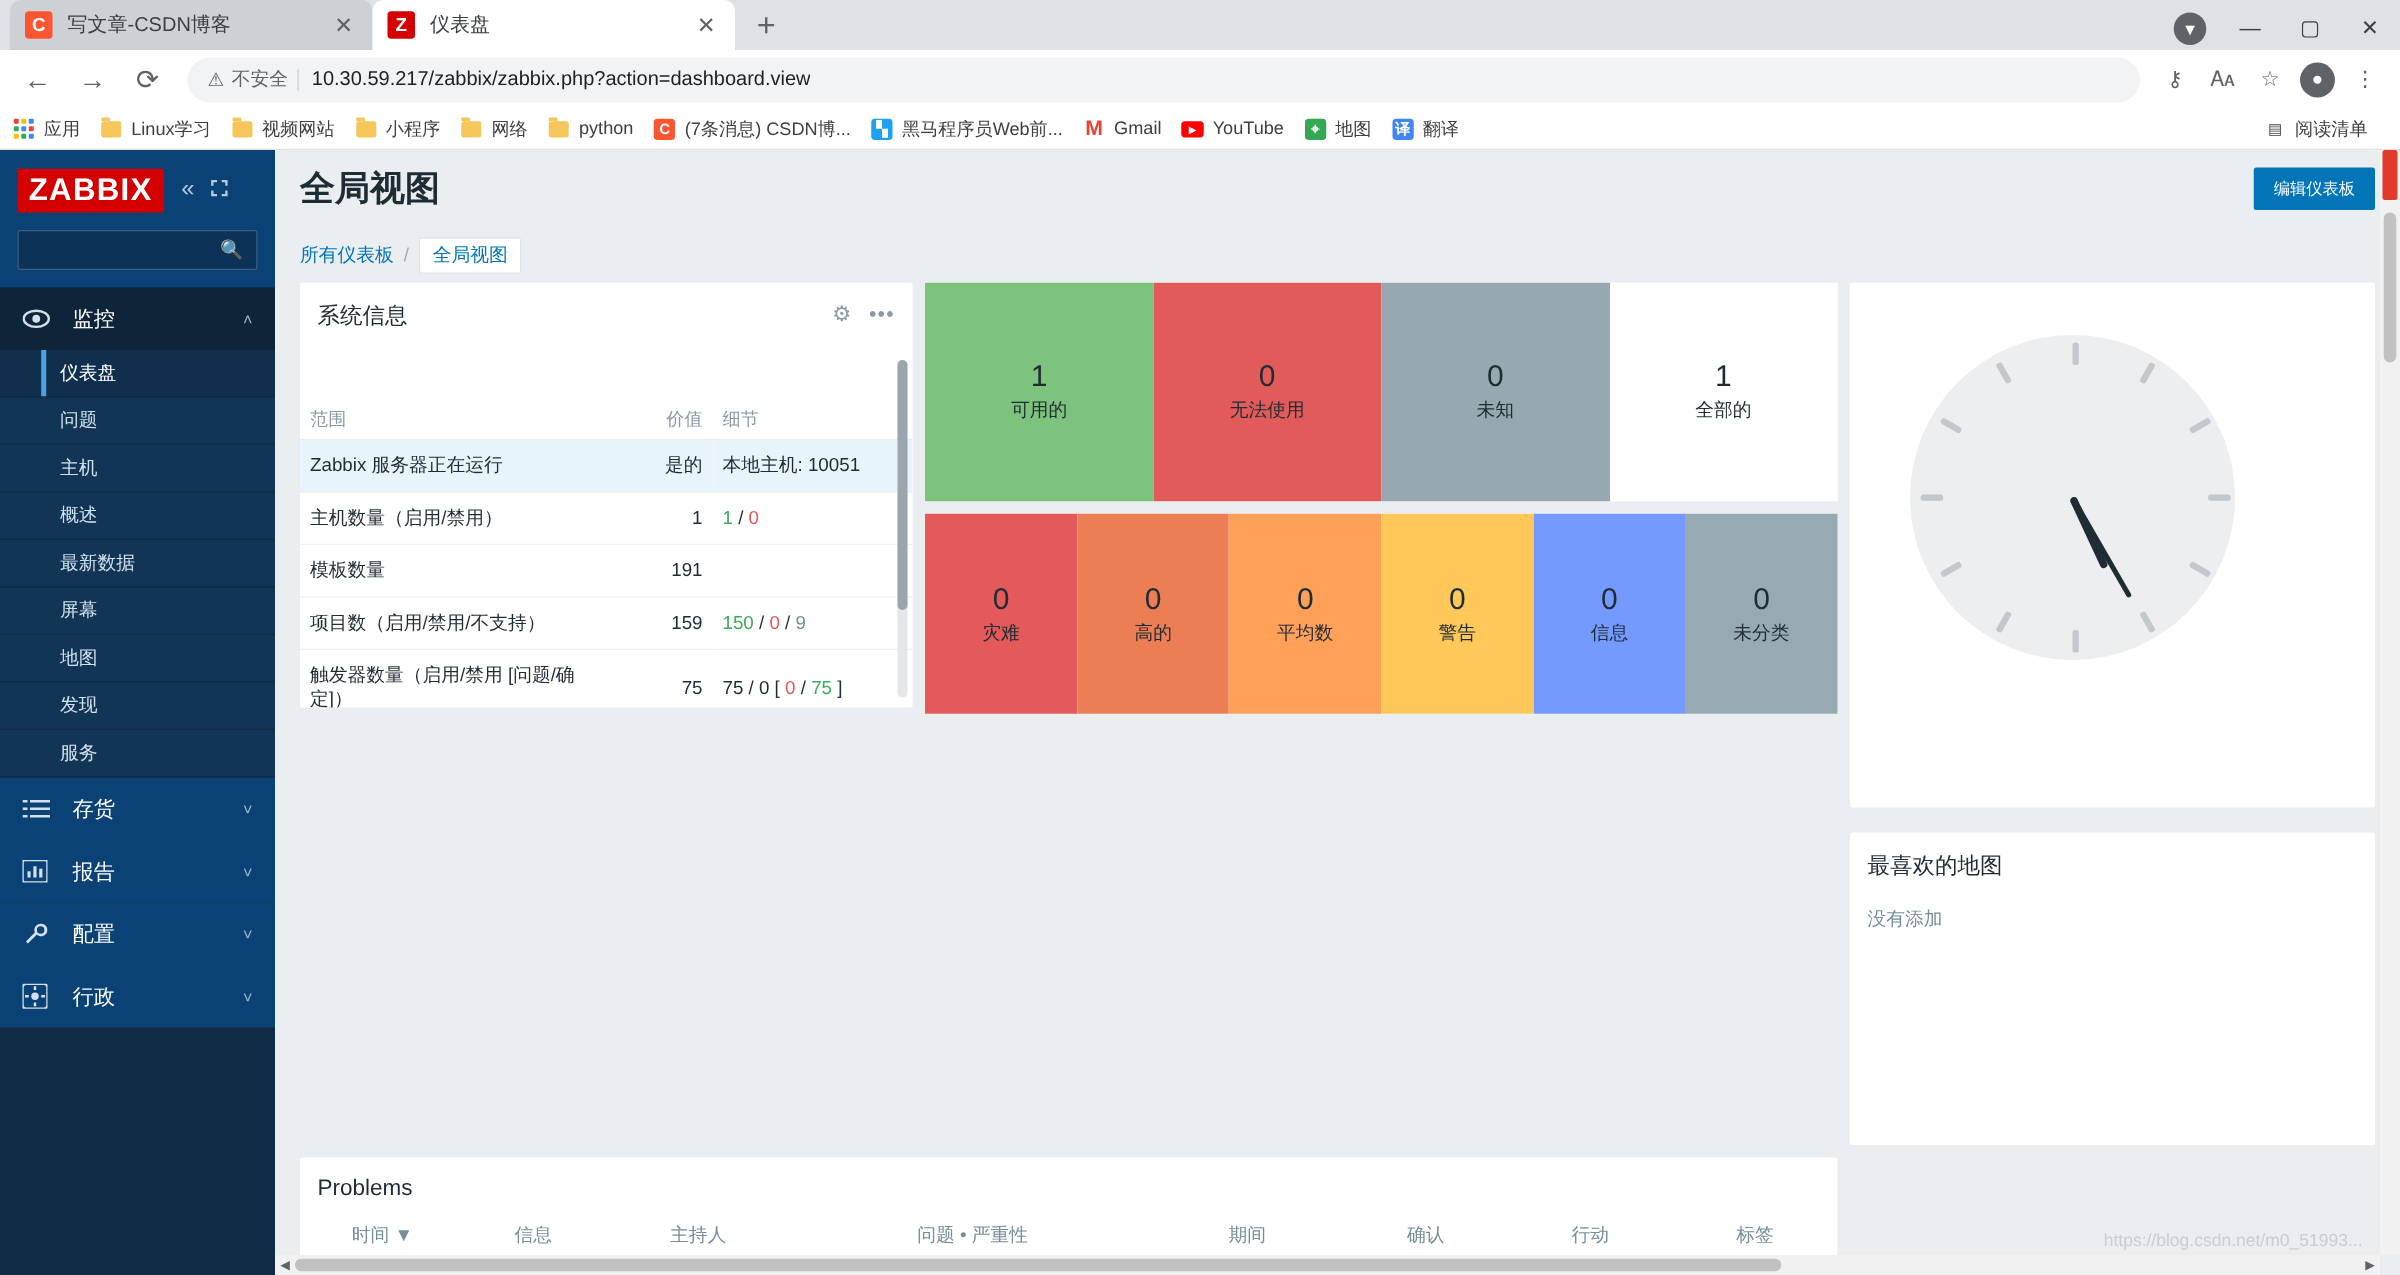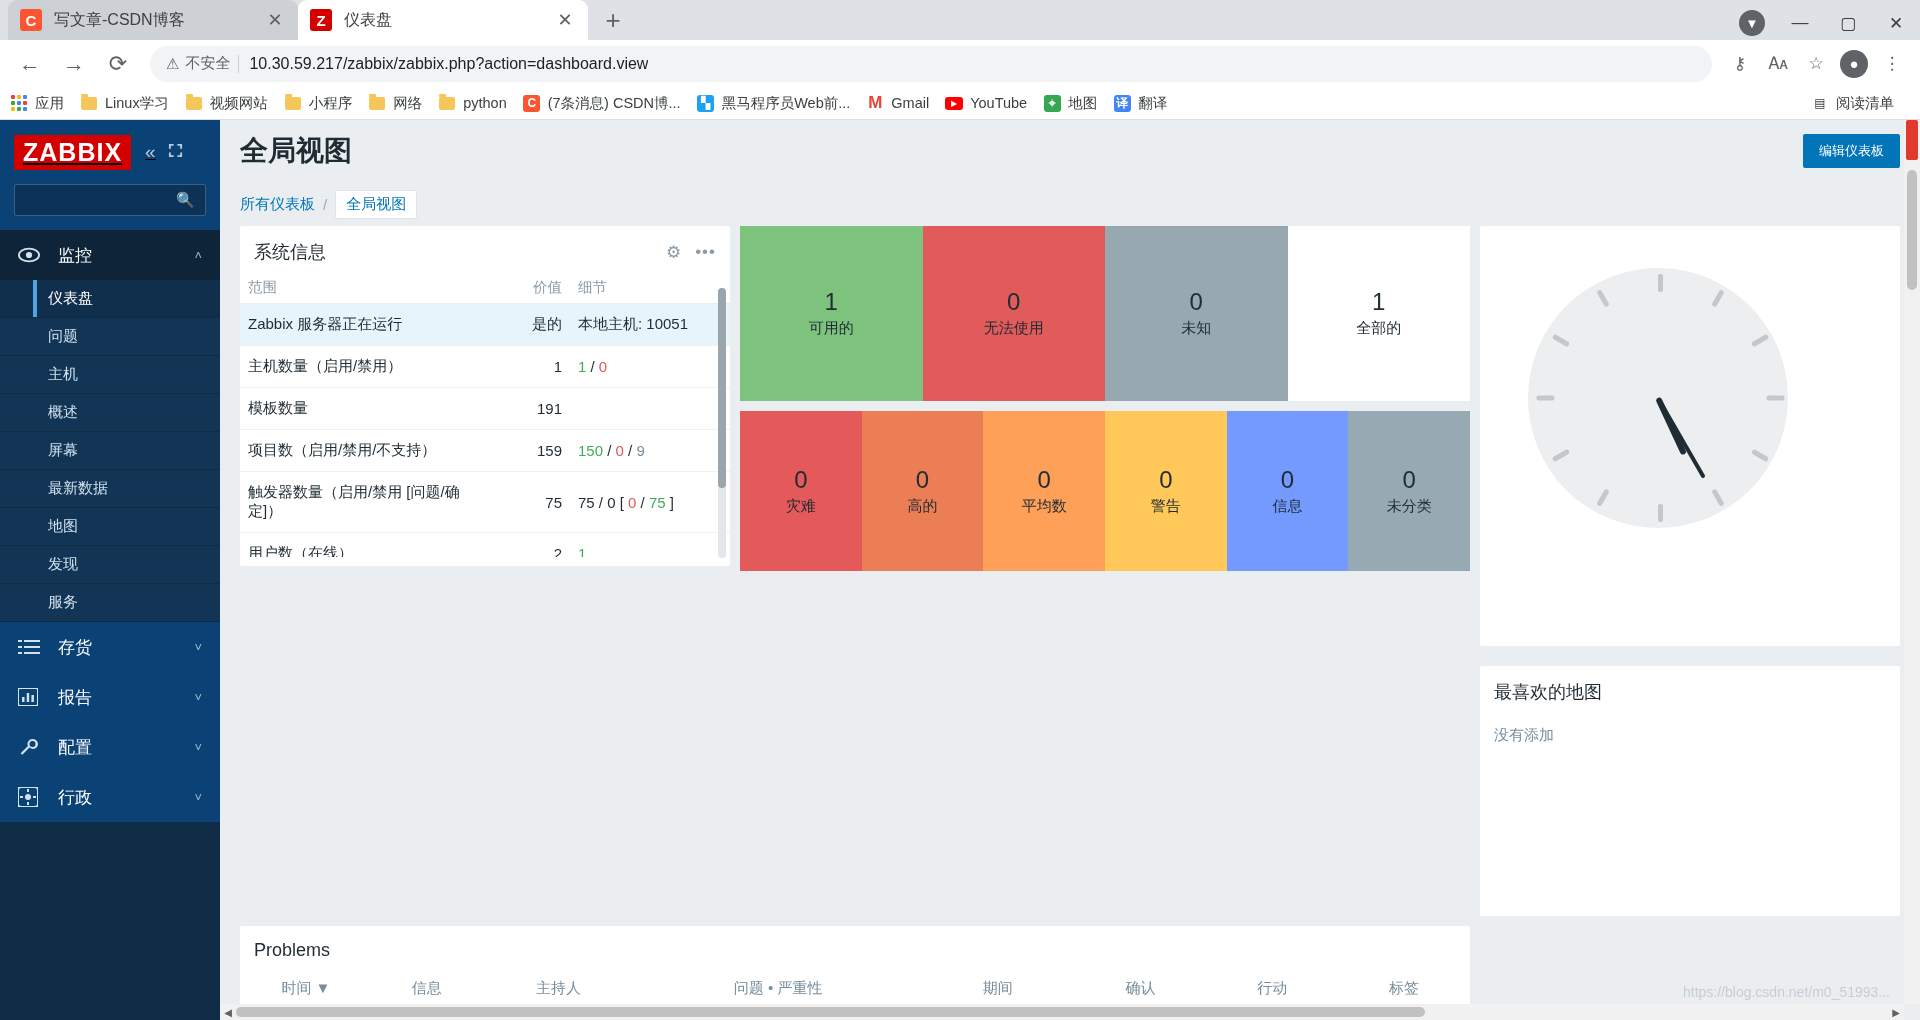--- a/index.html
+++ b/index.html
@@ -71,21 +71,21 @@
   .sq-green { background: #34a853; } .sq-yellow { background: #fbbc05; }
   .bm-sq { width: 17px; height: 17px; border-radius: 3px; color: #fff; font-weight: bold;
            font-size: 12px; display: flex; align-items: center; justify-content: center; }
   .bm-right { margin-left: auto; display: flex; align-items: center; }
 
   
   .page { flex: 1 1 auto; display: flex; position: relative; background: #ebeef0; overflow: hidden; }
 
   
   .zsidebar { width: 220px; flex: 0 0 220px; background: #0f2b46; display: flex; flex-direction: column; }
-  .zlogo-row { height: 64px; display: flex; align-items: center; padding: 0 14px; background: #0a4275; text-decoration: underline; }
+  .zlogo-row { height: 64px; display: flex; align-items: center; padding: 0 14px; background: #0a4275; }
   .zlogo { background: #d40000; color: #fff; font-weight: bold; font-size: 25px;
            letter-spacing: 1px; padding: 3px 9px; font-family: "Liberation Sans", sans-serif; }
   .zcollapse { color: #b8cbdd; font-size: 19px; margin-left: 14px; }
   .zexpand { color: #b8cbdd; font-size: 15px; margin-left: 12px; }
   .zsearch-wrap { background: #0a4275; padding: 0 14px 14px; }
   .zsearch { height: 32px; background: #0c3257; border: 1px solid #3a5f80; border-radius: 2px;
              display: flex; align-items: center; padding: 0 10px; }
   .zsearch input { flex: 1 1 auto; background: transparent; border: 0; outline: none;
                    color: #e8f0f7; font-size: 14px; font-family: inherit; min-width: 0; }
   .zsearch .mag { color: #c6d6e4; font-size: 15px; }
@@ -124,21 +124,21 @@
 
   .widget { background: #fff; border-radius: 2px; position: relative; }
   .widget-head { display: flex; align-items: center; padding: 14px 14px 8px 14px; }
   .widget-title { font-size: 18px; font-weight: normal; color: #1f2c33; }
   .widget-actions { margin-left: auto; display: flex; align-items: center; gap: 14px; color: #8a9aa6; }
   .gear { font-size: 17px; }
   .dots { font-size: 17px; letter-spacing: 1px; }
 
   
   .sysinfo { width: 490px; flex: 0 0 490px; height: 340px; overflow: hidden; position: relative; }
-  .sysinfo-scroll { height: 285px; overflow: hidden; position: relative; }
+  .sysinfo-scroll { height: 285px; overflow: hidden; position: relative; margin-top: 48px; }
   table.sys { width: 100%; border-collapse: collapse; font-size: 15px; }
   table.sys th { text-align: left; color: #8a9aa6; font-weight: normal; padding: 6px 8px;
                  border-bottom: 1px solid #e9edf0; font-size: 14.5px; }
   table.sys td { padding: 11px 8px; color: #1f2c33; border-bottom: 1px solid #eef1f3; font-size: 15px; }
   table.sys tr.hl td { background: #e8f4fb; }
   .c-green { color: #3eac5a; } .c-red { color: #e45959; } .c-grey { color: #768d9c; }
   .sys-scrollbar { position: absolute; right: 4px; top: 62px; width: 8px; height: 270px;
                    background: #e4e7ea; border-radius: 4px; }
   .sys-scrollbar i { display: block; width: 8px; height: 200px; background: #9aa5ac; border-radius: 4px; }
 
@@ -363,24 +363,24 @@
             <div class="zsub-item">
               <span>问题</span>
               </div>
             <div class="zsub-item">
               <span>主机</span>
               </div>
             <div class="zsub-item">
               <span>概述</span>
               </div>
             <div class="zsub-item">
+              <span>最新数据</span>
+              </div>
+            <div class="zsub-item">
               <span>屏幕</span>
-              </div>
-            <div class="zsub-item">
-              <span>最新数据</span>
               </div>
             <div class="zsub-item">
               <span>地图</span>
               </div>
             <div class="zsub-item">
               <span>发现</span>
               </div>
             <div class="zsub-item">
               <span>服务</span>
               </div>

